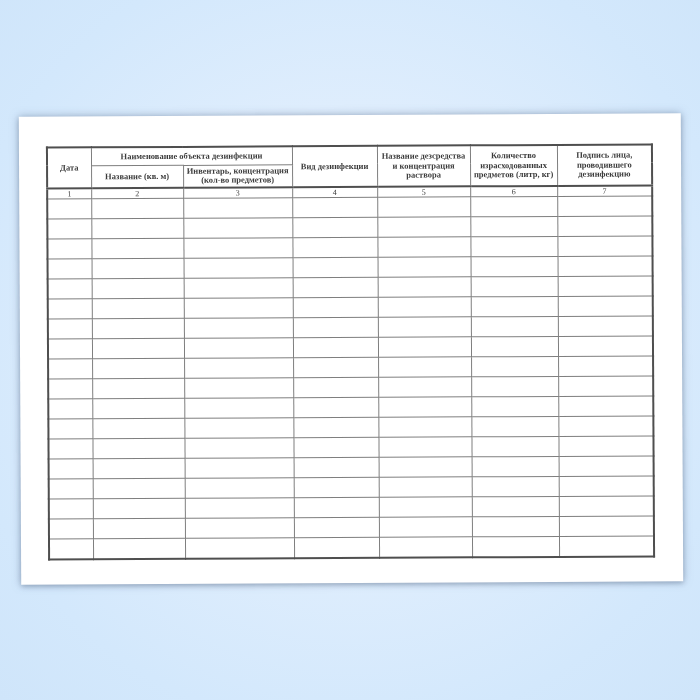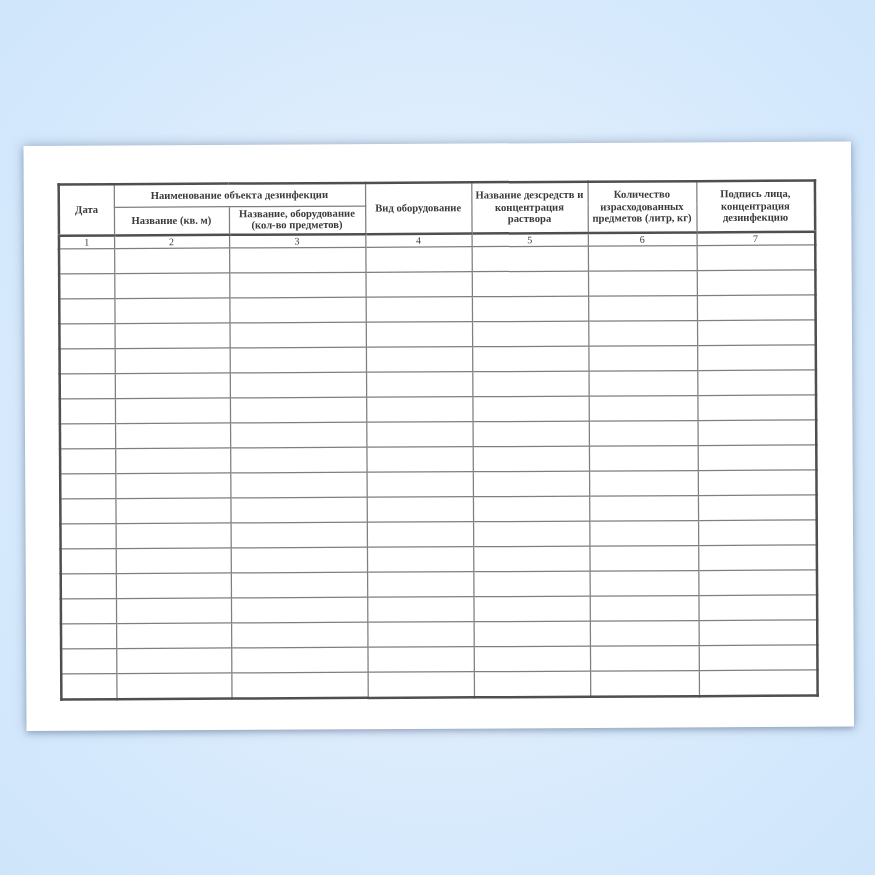--- a/index.html
+++ b/index.html
@@ -83,28 +83,28 @@
           <col class="c3">
           <col class="c4">
         <col class="c5">
           <col class="c6">
           <col class="c7">
       </colgroup>
       <thead>
         <tr class="hr1">
           <td rowspan="2">Дата</td>
           <td colspan="2">Наименование объекта дезинфекции</td>
-          <td rowspan="2">Вид оборудование</td>
-          <td rowspan="2">Название дезсредств и концентрация раствора</td>
+          <td rowspan="2">Вид дезинфекции</td>
+          <td rowspan="2">Название дезсредства и концентрация раствора</td>
           <td rowspan="2">Количество израсходованных предметов (литр, кг)</td>
-          <td rowspan="2">Подпись лица, концентрация дезинфекцию</td>
+          <td rowspan="2">Подпись лица, проводившего дезинфекцию</td>
         </tr>
         <tr class="hr2">
           <td>Название (кв. м)</td>
-          <td>Название, оборудование (кол-во предметов)</td>
+          <td>Инвентарь, концентрация (кол-во предметов)</td>
         </tr>
         <tr class="numrow">
           <td>1</td>
           <td>2</td>
           <td>3</td>
           <td>4</td>
           <td>5</td>
           <td>6</td>
           <td>7</td>
         </tr>

